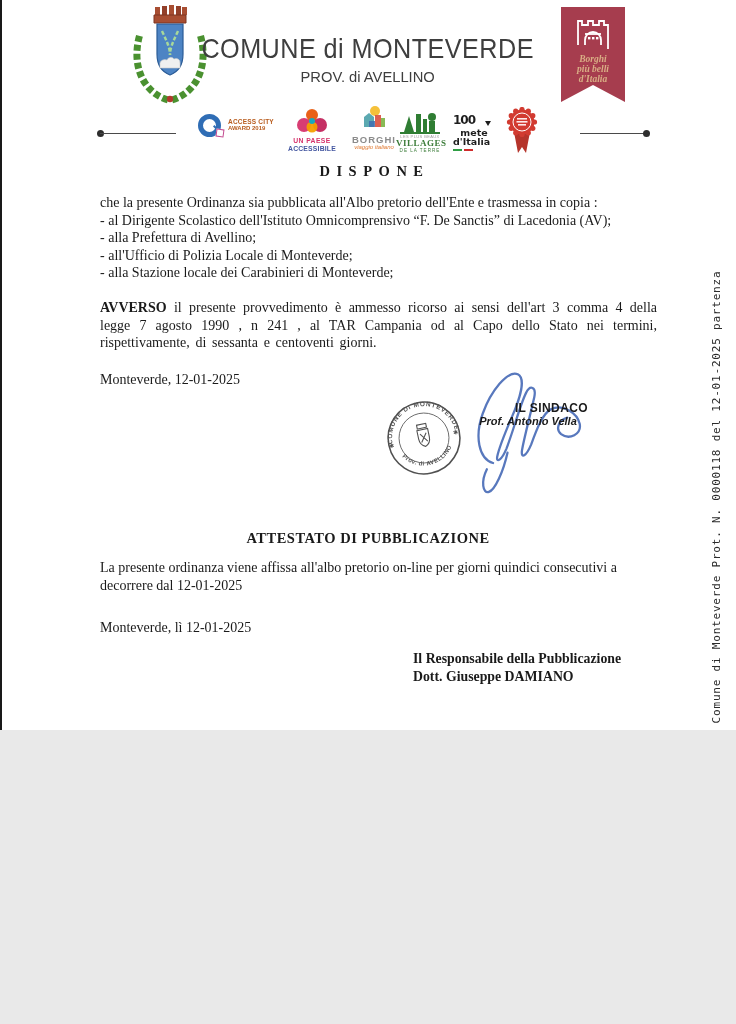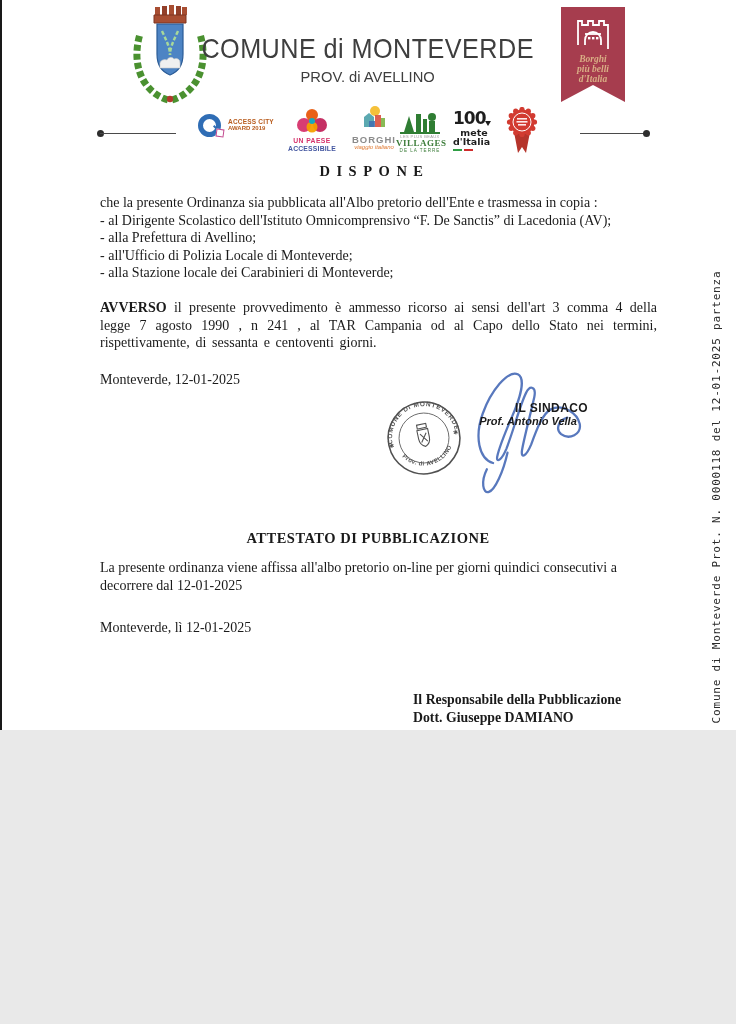--- a/index.html
+++ b/index.html
@@ -29,42 +29,42 @@
   .paese-text .l1{font-size:6.8px;color:#d6336c;letter-spacing:.4px;}
   .paese-text .l2{font-size:6.8px;color:#4356a0;letter-spacing:.2px;}
   .borghi-name{position:absolute;top:29px;left:0;width:100%;text-align:center;font-size:9.5px;font-weight:bold;
                color:#8b8b8b;letter-spacing:1px;}
   .borghi-sub{position:absolute;top:39px;left:0;width:100%;text-align:center;font-size:6px;font-style:italic;color:#e0782f;}
   .vill-l1{position:absolute;top:26px;left:0;width:100%;text-align:center;font-size:4px;color:#9a9a9a;letter-spacing:.4px;}
   .vill-l2{position:absolute;top:30px;left:0;width:100%;text-align:center;font-family:"Liberation Serif",serif;
            font-size:9px;font-weight:bold;color:#3c7d3a;letter-spacing:.5px;}
   .vill-l3{position:absolute;top:40px;left:0;width:100%;text-align:center;font-size:4.6px;color:#3c7d3a;letter-spacing:1px;}
   .mete{color:#1d1d1d;font-weight:bold;font-family:"DejaVu Sans",sans-serif;}
-  .mete-num{font-size:17px;letter-spacing:-1px;line-height:15px;position:relative;display:inline-block;}
+  .mete-num{font-size:12px;letter-spacing:-1px;line-height:15px;position:relative;display:inline-block;}
   .pin-hole{position:absolute;right:2.5px;top:4px;width:4px;height:4px;border-radius:50%;background:#fff;}
   .pin-tail{position:absolute;right:4px;top:12px;width:0;height:0;border-left:3px solid transparent;
             border-right:3px solid transparent;border-top:5px solid #1d1d1d;}
   .mete-l2{font-size:9.5px;line-height:9px;text-align:center;}
   .mete-l3{font-size:9.5px;line-height:10px;}
   .flagbars{margin-top:2px;display:flex;gap:2px;}
   .flagbars i{display:block;width:9px;height:2px;}
 
   
   .heading{position:absolute;left:0;width:736px;text-align:center;font-weight:bold;font-size:14.5px;}
   .dispone{letter-spacing:.45em;padding-left:.45em;}
   .textblock{position:absolute;left:100px;width:557px;font-size:14px;line-height:17.6px;font-family:Liberation Serif, serif;}
   .just{text-align:justify;word-spacing:2.2px;}
   b.lead{font-weight:bold;}
   .sig-role{position:absolute;left:468px;top:401px;width:120px;text-align:right;
             font-family:"Liberation Sans",sans-serif;font-weight:bold;font-size:12px;letter-spacing:.4px;}
   .sig-name{position:absolute;left:468px;top:415px;width:120px;text-align:center;
             font-family:"Liberation Sans",sans-serif;font-weight:bold;font-style:italic;font-size:11px;}
   .stamp{position:absolute;left:385px;top:399px;opacity:.88;transform:rotate(-12deg);}
   .signature{position:absolute;left:462px;top:364px;}
-  .resp{position:absolute;left:413px;top:650px;font-weight:bold;font-size:13.8px;line-height:17.5px;margin-top:41px;}
+  .resp{position:absolute;left:413px;top:650px;font-weight:bold;font-size:13.8px;line-height:17.5px;}
   .side-text{position:absolute;left:716px;top:497px;transform:translate(-50%,-50%) rotate(-90deg);
              white-space:nowrap;font-family:"DejaVu Sans Mono",monospace;font-size:11px;
              letter-spacing:.8px;color:#2b2b2b;}
 </style>
 </head>
 <body>
 
 <div class="page">
   <div class="edge-left"></div>
 

